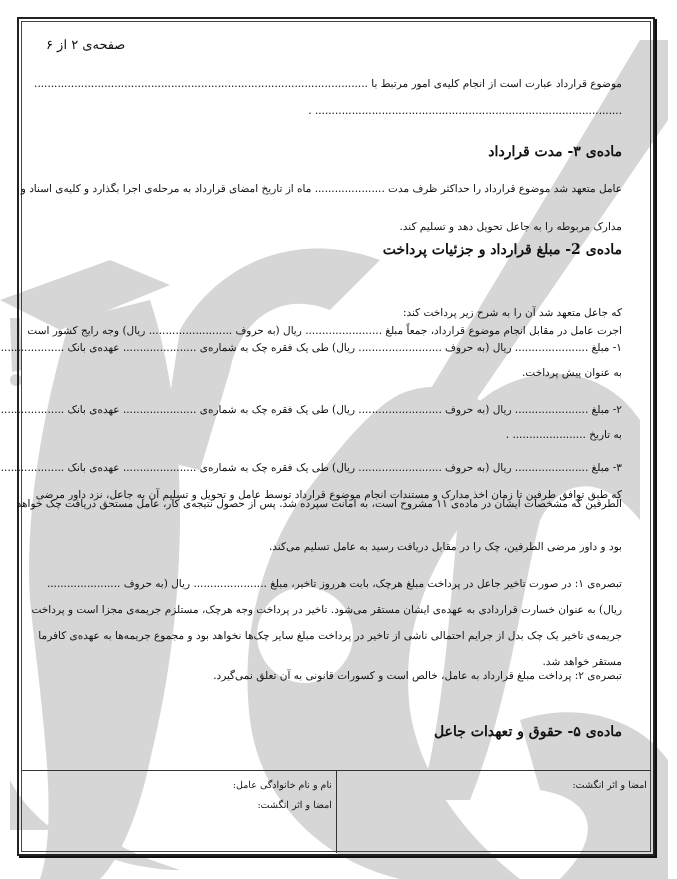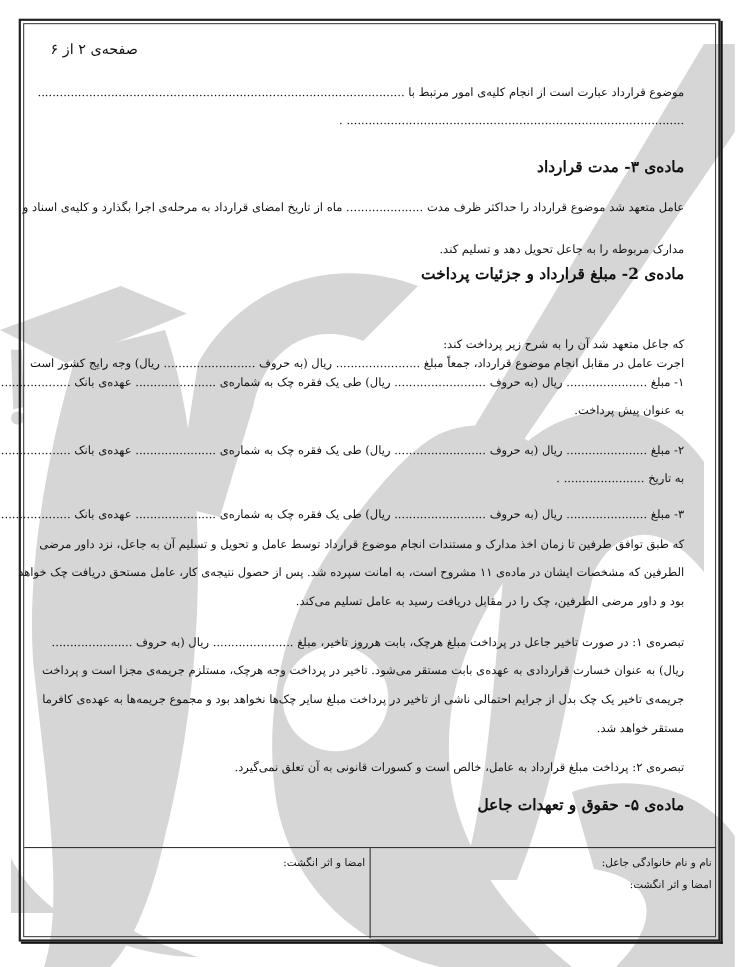--- a/index.html
+++ b/index.html
@@ -62,31 +62,31 @@
     <div class="line" style="top: 208px; margin-top: 12px;">مدارک مربوطه را به جاعل تحویل دهد و تسلیم کند.</div>
     <div class="line bold" style="top: 241px;">ماده‌ی 2- مبلغ قرارداد و جزئیات پرداخت</div>
     <div class="line" style="top: 281px; margin-top: 43px;">اجرت عامل در مقابل انجام موضوع قرارداد، جمعاً مبلغ ....................... ریال (به حروف ......................... ریال) وجه رایج کشور است</div>
     <div class="line" style="top: 306px;">که جاعل متعهد شد آن را به شرح زیر پرداخت کند:</div>
     <div class="line" style="top: 341px;">۱- مبلغ ...................... ریال (به حروف ......................... ریال) طی یک فقره چک به شماره‌ی ...................... عهده‌ی بانک ......................</div>
     <div class="line" style="top: 366px;">به عنوان پیش پرداخت.</div>
     <div class="line" style="top: 403px;">۲- مبلغ ...................... ریال (به حروف ......................... ریال) طی یک فقره چک به شماره‌ی ...................... عهده‌ی بانک ......................</div>
     <div class="line" style="top: 428px;">به تاریخ ...................... .</div>
     <div class="line" style="top: 461px;">۳- مبلغ ...................... ریال (به حروف ......................... ریال) طی یک فقره چک به شماره‌ی ...................... عهده‌ی بانک ......................</div>
     <div class="line" style="top: 488px;">که طبق توافق طرفین تا زمان اخذ مدارک و مستندات انجام موضوع قرارداد توسط عامل و تحویل و تسلیم آن به جاعل، نزد داور مرضی</div>
-    <div class="line" style="top: 514px; margin-left: 12px;">الطرفین که مشخصات ایشان در ماده‌ی ۱۱ مشروح است، به امانت سپرده شد. پس از حصول نتیجه‌ی کار، عامل مستحق دریافت چک خواهد</div>
+    <div class="line" style="top: 497px; margin-left: 12px;">الطرفین که مشخصات ایشان در ماده‌ی ۱۱ مشروح است، به امانت سپرده شد. پس از حصول نتیجه‌ی کار، عامل مستحق دریافت چک خواهد</div>
     <div class="line" style="top: 540px;">بود و داور مرضی الطرفین، چک را در مقابل دریافت رسید به عامل تسلیم می‌کند.</div>
     <div class="line" style="top: 577px;">تبصره‌ی ۱: در صورت تاخیر جاعل در پرداخت مبلغ هرچک، بابت هرروز تاخیر، مبلغ ...................... ریال (به حروف ......................</div>
-    <div class="line" style="top: 603px;">ریال) به عنوان خسارت قراردادی به عهده‌ی بابت مستقر می‌شود. تاخیر در پرداخت وجه هرچک، مستلزم جریمه‌ی مجزا است و پرداخت</div>
+    <div class="line" style="top: 603px;">ریال) به عنوان خسارت قراردادی به عهده‌ی ایشان مستقر می‌شود. تاخیر در پرداخت وجه هرچک، مستلزم جریمه‌ی مجزا است و پرداخت</div>
     <div class="line" style="top: 629px;">جریمه‌ی تاخیر یک چک بدل از جرایم احتمالی ناشی از تاخیر در پرداخت مبلغ سایر چک‌ها نخواهد بود و مجموع جریمه‌ها به عهده‌ی کافرما</div>
     <div class="line" style="top: 655px;">مستقر خواهد شد.</div>
-    <div class="line" style="top: 691px;">تبصره‌ی ۲: پرداخت مبلغ قرارداد به عامل، خالص است و کسورات قانونی به آن تعلق نمی‌گیرد.</div>
+    <div class="line" style="top: 669px;">تبصره‌ی ۲: پرداخت مبلغ قرارداد به عامل، خالص است و کسورات قانونی به آن تعلق نمی‌گیرد.</div>
     <div class="line bold" style="top: 723px;">ماده‌ی ۵- حقوق و تعهدات جاعل</div>
   </div>
 
 <div class="sig-table">
   <div class="sig-cell">
-    <div>نام و نام خانوادگی جاعل:</div>
     <div>امضا و اثر انگشت:</div>
   </div>
   <div class="sig-cell">
+    <div>نام و نام خانوادگی عامل:</div>
     <div>امضا و اثر انگشت:</div>
   </div>
 </div>
 
 </body></html>

